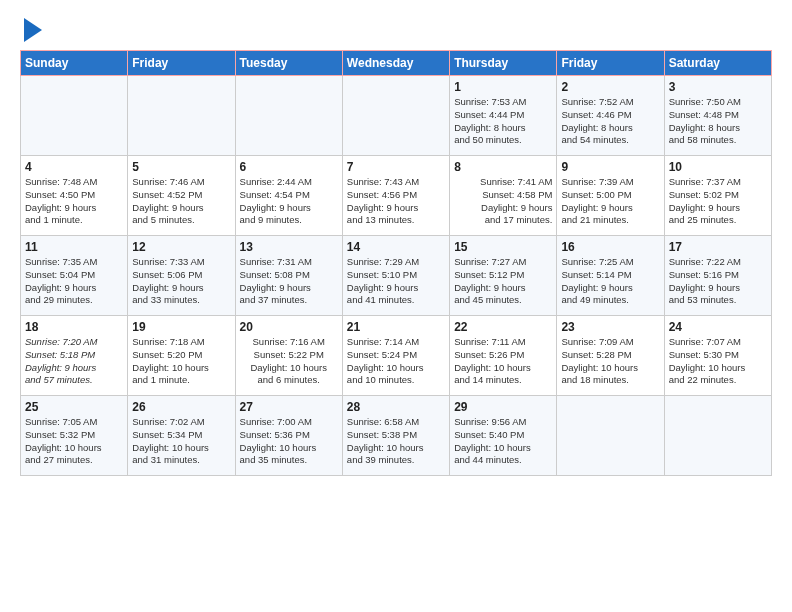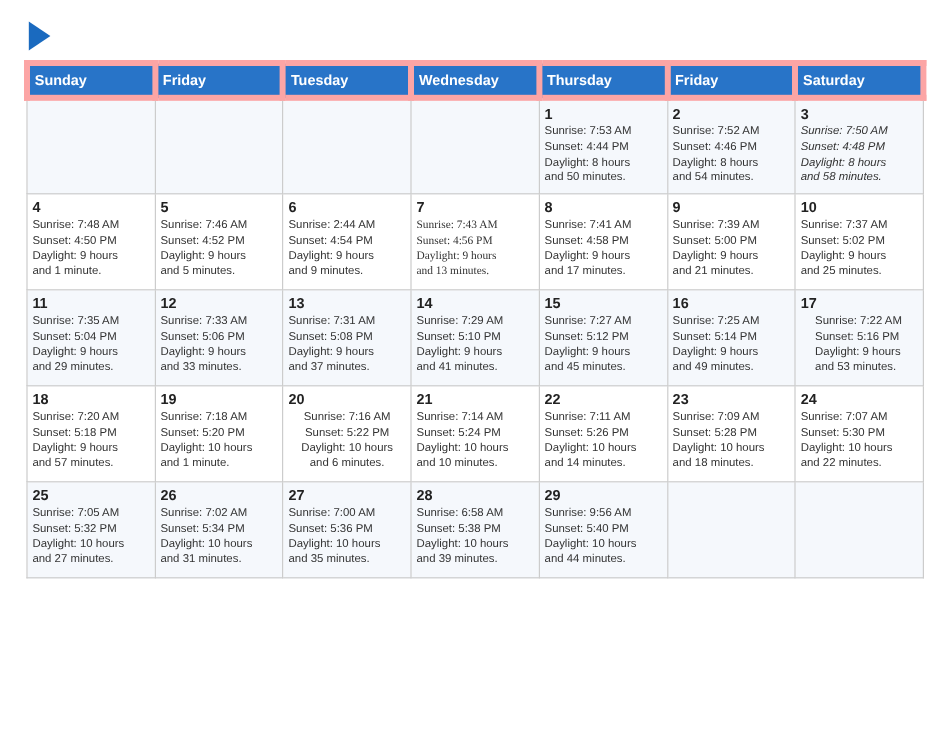--- a/index.html
+++ b/index.html
@@ -57,21 +57,21 @@
       border-collapse: collapse;
       table-layout: fixed;
     }
     thead tr th {
       background-color: #2874c8;
       color: #fff;
       font-size: 12px;
       font-weight: bold;
       padding: 5px 4px;
       text-align: left;
-      border: 5px solid #fca5a5;
+      border: 1px solid #fca5a5;
     }
     tbody tr td {
       border: 1px solid #ccc;
       vertical-align: top;
       padding: 4px 4px;
       font-size: 10px;
       color: #333;
       height: 80px;
     }
     tbody tr:nth-child(odd) td {
@@ -140,21 +140,21 @@
           </td>
           <td>
             <span class="day-num">2</span>
             <div class="cell-text" style="white-space: pre-line;">Sunrise: 7:52 AM
 Sunset: 4:46 PM
 Daylight: 8 hours
 and 54 minutes.</div>
           </td>
           <td>
             <span class="day-num">3</span>
-            <div class="cell-text" style="white-space: pre-line; font-style: italic;">Sunrise: 7:50 AM
+            <div class="cell-text" style="white-space: pre-line;">Sunrise: 7:50 AM
 Sunset: 4:48 PM
 Daylight: 8 hours
 and 58 minutes.</div>
           </td>
         </tr>
         <tr>
           <td>
             <span class="day-num">4</span>
             <div class="cell-text" style="white-space: pre-line;">Sunrise: 7:48 AM
 Sunset: 4:50 PM
@@ -170,28 +170,28 @@
           </td>
           <td>
             <span class="day-num">6</span>
             <div class="cell-text" style="white-space: pre-line;">Sunrise: 2:44 AM
 Sunset: 4:54 PM
 Daylight: 9 hours
 and 9 minutes.</div>
           </td>
           <td>
             <span class="day-num">7</span>
-            <div class="cell-text" style="white-space: pre-line; font-family: Liberation Serif, serif;">Sunrise: 7:43 AM
+            <div class="cell-text" style="white-space: pre-line;">Sunrise: 7:43 AM
 Sunset: 4:56 PM
 Daylight: 9 hours
 and 13 minutes.</div>
           </td>
           <td>
             <span class="day-num">8</span>
-            <div class="cell-text" style="white-space: pre-line;">Sunrise: 7:41 AM
+            <div class="cell-text" style="white-space: pre-line; text-align: right;">Sunrise: 7:41 AM
 Sunset: 4:58 PM
 Daylight: 9 hours
 and 17 minutes.</div>
           </td>
           <td>
             <span class="day-num">9</span>
             <div class="cell-text" style="white-space: pre-line;">Sunrise: 7:39 AM
 Sunset: 5:00 PM
 Daylight: 9 hours
 and 21 minutes.</div>
@@ -242,30 +242,30 @@
           </td>
           <td>
             <span class="day-num">16</span>
             <div class="cell-text" style="white-space: pre-line;">Sunrise: 7:25 AM
 Sunset: 5:14 PM
 Daylight: 9 hours
 and 49 minutes.</div>
           </td>
           <td>
             <span class="day-num">17</span>
-            <div class="cell-text" style="white-space: pre-line; margin-left: 12px;">Sunrise: 7:22 AM
+            <div class="cell-text" style="white-space: pre-line;">Sunrise: 7:22 AM
 Sunset: 5:16 PM
 Daylight: 9 hours
 and 53 minutes.</div>
           </td>
         </tr>
         <tr>
           <td>
             <span class="day-num">18</span>
-            <div class="cell-text" style="white-space: pre-line;">Sunrise: 7:20 AM
+            <div class="cell-text" style="white-space: pre-line; font-style: italic;">Sunrise: 7:20 AM
 Sunset: 5:18 PM
 Daylight: 9 hours
 and 57 minutes.</div>
           </td>
           <td>
             <span class="day-num">19</span>
             <div class="cell-text" style="white-space: pre-line;">Sunrise: 7:18 AM
 Sunset: 5:20 PM
 Daylight: 10 hours
 and 1 minute.</div>

